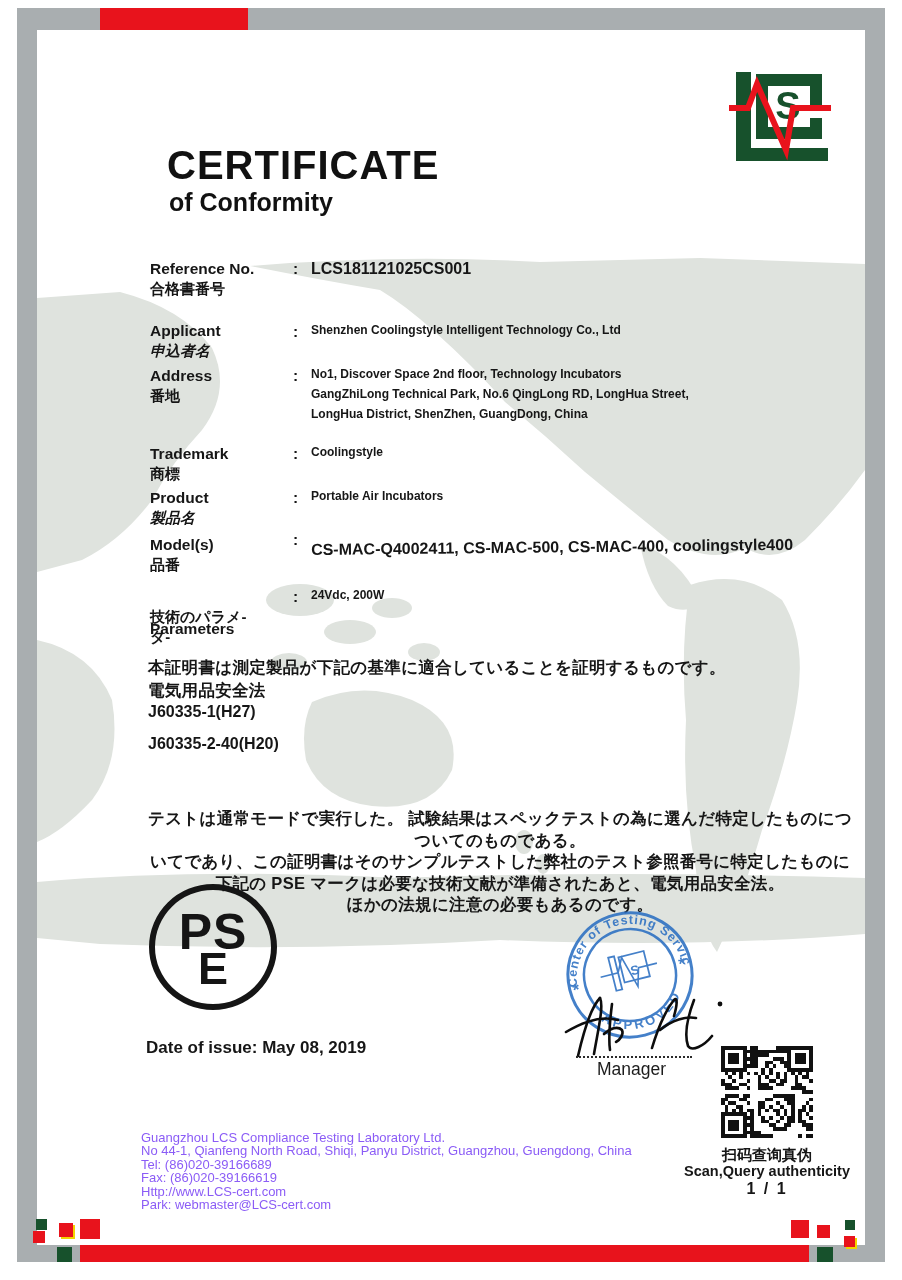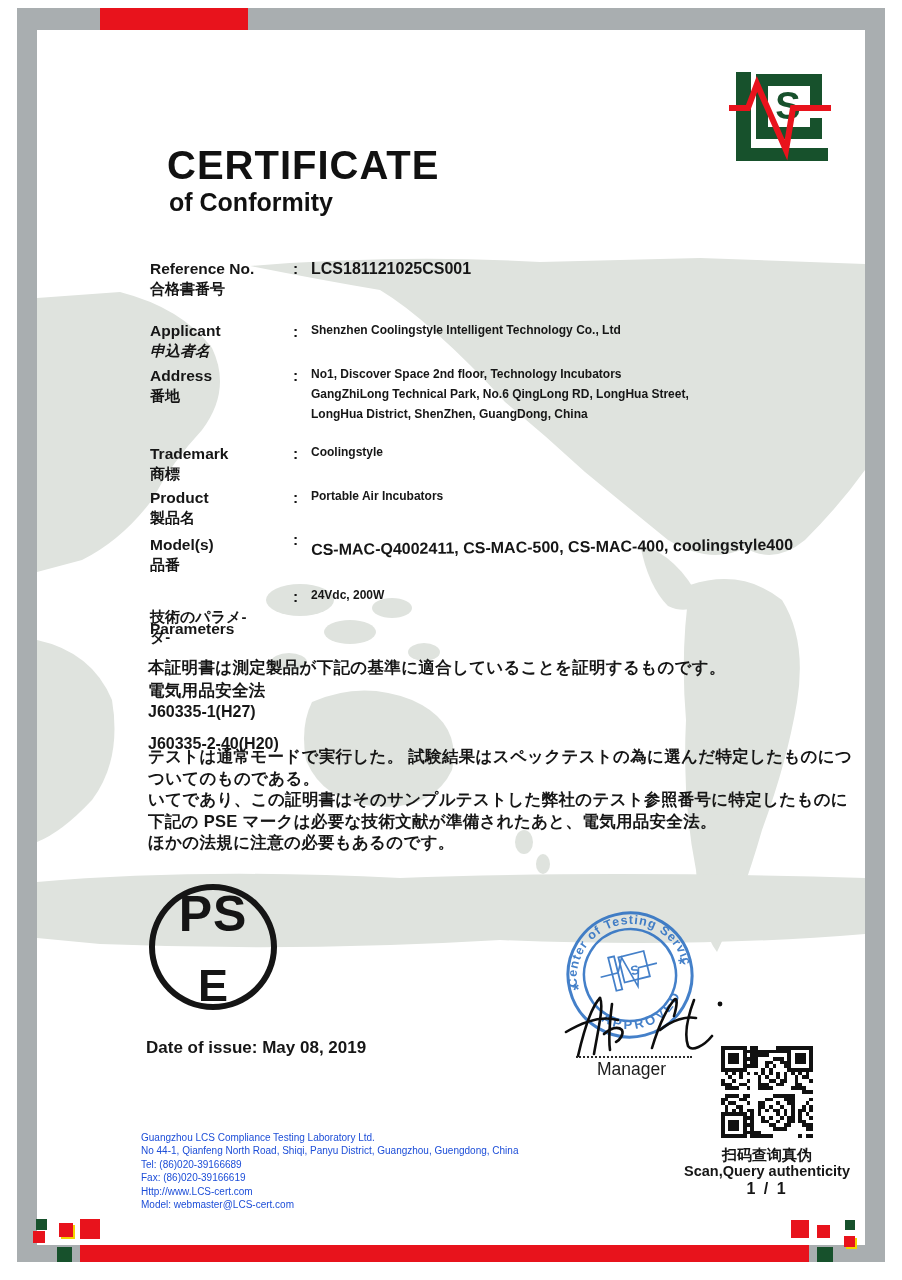--- a/index.html
+++ b/index.html
@@ -24,32 +24,32 @@
   .title2{position:absolute;left:169px;top:188px;font-size:25px;font-weight:bold;color:#111;}
   
   .lab{position:absolute;left:150px;font-size:15.5px;font-weight:bold;white-space:nowrap;}
   .jp{position:absolute;left:150px;font-size:15px;font-weight:bold;white-space:nowrap;}
   .colon{position:absolute;left:293px;font-size:15.5px;font-weight:bold;}
   .val{position:absolute;left:311px;font-size:12px;font-weight:bold;white-space:nowrap;}
   .tilt{transform:rotate(-0.6deg);transform-origin:left top;}
   
   .stmt{position:absolute;left:148px;font-size:16.5px;font-weight:bold;white-space:nowrap;letter-spacing:0.3px;}
   .stdlbl{position:absolute;left:148px;font-size:16px;font-weight:bold;}
-  .para{position:absolute;left:148px;top:746px;font-size:16.5px;font-weight:bold;line-height:21.6px;letter-spacing:0.3px;}
+  .para{position:absolute;left:148px;top:808px;font-size:16.5px;font-weight:bold;line-height:21.6px;letter-spacing:0.3px;text-align:center;}
   .para div{white-space:nowrap;}
   
   .pse{position:absolute;left:149px;top:884px;width:116px;height:114px;border:6px solid #151515;border-radius:50%;
-       display:flex;flex-direction:column;align-items:center;justify-content:space-between;background:transparent;}
+       display:flex;flex-direction:column;align-items:center;justify-content:center;background:transparent;}
   .pse .ps{font-size:50px;font-weight:bold;line-height:0.9;letter-spacing:1px;color:#151515;margin-top:2px;}
   .pse .e{font-size:45px;font-weight:bold;line-height:0.8;color:#151515;margin-top:-4px;}
   
   .date{position:absolute;left:146px;top:1038px;font-size:17px;font-weight:bold;}
   .sigline{position:absolute;left:576px;top:1040px;width:116px;border-bottom:2px dotted #2a2a2a;height:16px;}
   .manager{position:absolute;left:597px;top:1059px;font-size:17.5px;color:#1c1c1c;}
-  .footer{position:absolute;left:141px;top:1131px;font-size:10px;line-height:13.4px;color:#1d4ed8;}
+  .footer{position:absolute;left:141px;top:1131px;font-size:13px;line-height:13.4px;color:#8b5cf6;}
   .footer .row{display:flex;flex-direction:column;}
   .footer .c1{width:176px;}
   
   .qrwrap{position:absolute;left:719px;top:1046px;width:96px;text-align:center;}
   .qrcap-zh{position:absolute;left:700px;top:1146px;width:134px;text-align:center;font-size:15px;font-weight:bold;}
   .qrcap-en{position:absolute;left:680px;top:1163px;width:174px;text-align:center;font-size:14.5px;font-weight:bold;}
   .pageno{position:absolute;left:700px;top:1180px;width:134px;text-align:center;font-size:16px;font-weight:bold;letter-spacing:2px;}
   .stamp{position:absolute;left:563px;top:908px;opacity:0.88;}
   .sig{position:absolute;left:552px;top:990px;}
 </style>
@@ -130,21 +130,21 @@
 <div class="val" style="top:367px;">No1, Discover Space 2nd floor, Technology Incubators</div>
 <div class="val" style="top:387px;">GangZhiLong Technical Park, No.6 QingLong RD, LongHua Street,</div>
 <div class="val" style="top:407px;">LongHua District, ShenZhen, GuangDong, China</div>
 
 <div class="lab" style="top:445px;">Trademark</div>
 <div class="jp" style="top:465px;">商標</div>
 <div class="colon" style="top:445px;">:</div>
 <div class="val" style="top:445px;">Coolingstyle</div>
 
 <div class="lab" style="top:489px;">Product</div>
-<div class="jp" style="top:509px;">製品名</div>
+<div class="jp" style="top:509px;font-style:italic;">製品名</div>
 <div class="colon" style="top:489px;">:</div>
 <div class="val" style="top:489px;">Portable Air Incubators</div>
 
 <div class="lab" style="top:536px;">Model(s)</div>
 <div class="jp" style="top:556px;">品番</div>
 <div class="colon" style="top:531px;">:</div>
 <div class="val tilt" style="top:541px;font-size:16px;">CS-MAC-Q4002411, CS-MAC-500, CS-MAC-400, coolingstyle400</div>
 
 <div class="lab" style="top:588px;margin-top:32px;">Parameters</div>
 <div class="jp" style="top:608px;">技術のパラメ-</div>
@@ -532,15 +532,15 @@
 
 <div class="footer">
   <div>Guangzhou LCS Compliance Testing Laboratory Ltd.</div>
   <div>No 44-1, Qianfeng North Road, Shiqi, Panyu District, Guangzhou, Guengdong, China</div>
   <div class="row">
     <span class="c1">Tel: (86)020-39166689</span>
     <span>Fax: (86)020-39166619</span>
   </div>
   <div class="row">
     <span class="c1">Http://www.LCS-cert.com</span>
-    <span>Model: webmaster@LCS-cert.com</span>
+    <span>Park: webmaster@LCS-cert.com</span>
   </div>
 </div>
 
 </body></html>

